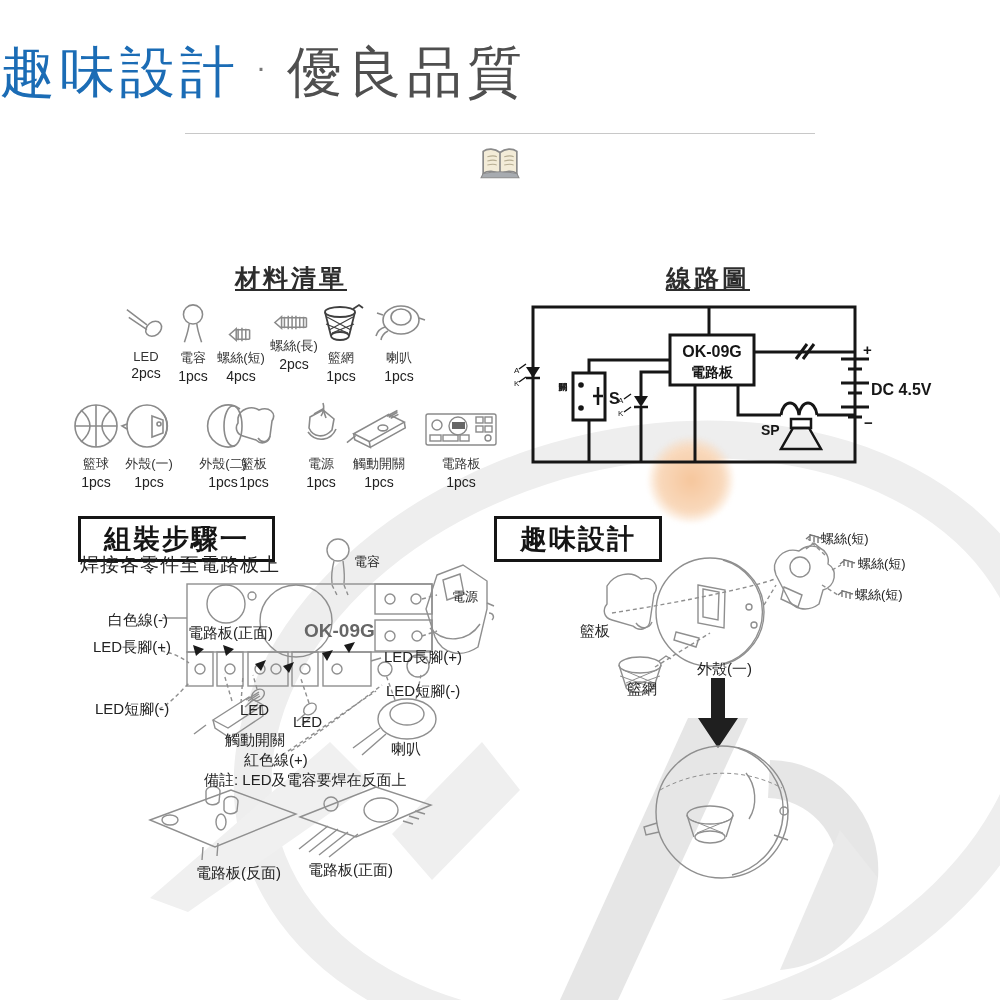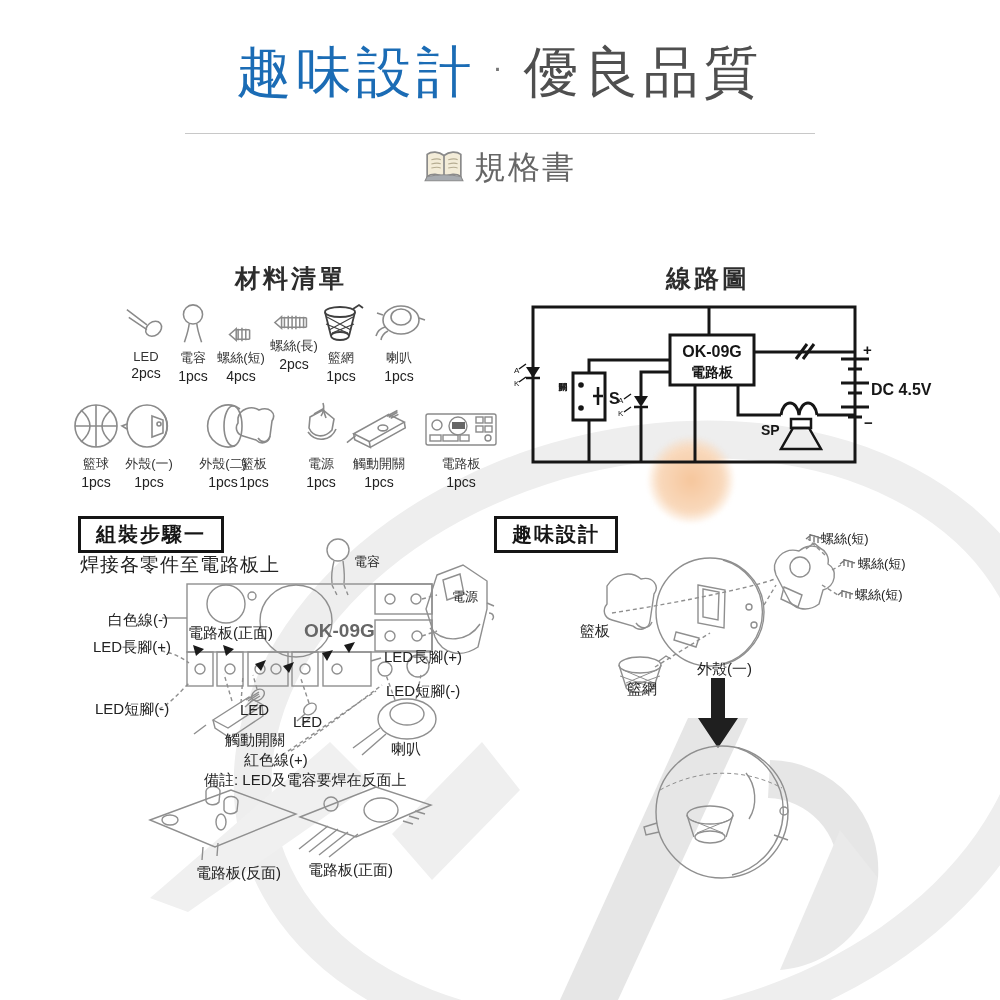--- a/index.html
+++ b/index.html
@@ -7,41 +7,41 @@
        font-family:"Liberation Sans","DejaVu Sans",sans-serif;color:#333;}
   .abs{position:absolute;}
   
   .wm{position:absolute;z-index:0;}
   .wm-ring{left:228px;top:428px;width:840px;height:620px;border:38px solid #eeeeee;
            border-radius:50%;transform:rotate(-14deg);box-sizing:border-box;}
   .wm-orange{left:648px;top:437px;width:86px;height:86px;border-radius:50%;
              background:radial-gradient(circle,#f6c69c 0%,#f9d9bc 52%,rgba(255,255,255,0) 74%);
              filter:blur(2px);}
   
-  .main-title{top:36px;left:0;width:1000px;text-align:center;font-size:55px;letter-spacing:5px;z-index:2;}
+  .main-title{top:36px;left:0;width:1000px;font-size:55px;letter-spacing:5px;z-index:2;}
   .t-blue{color:#1b6cb5;}
   .t-dot{color:#777;font-size:30px;vertical-align:14px;margin:0 16px;}
   .t-gray{color:#4f4f4f;}
   .divider{left:185px;top:133px;width:630px;height:1px;background:#c8c8c8;z-index:2;}
   .spec-row{top:146px;left:0;width:1000px;display:flex;justify-content:center;align-items:center;gap:10px;z-index:2;}
   .spec-text{font-size:32px;color:#666;letter-spacing:2px;}
   
-  .sec-title{font-size:25px;font-weight:bold;color:#2d2d2d;letter-spacing:3px;z-index:2;}
+  .sec-title{font-size:25px;font-weight:bold;color:#2d2d2d;letter-spacing:3px;z-index:2;text-decoration:underline;}
   
   .mat{position:absolute;width:70px;text-align:center;z-index:2;}
   .mat.wide{width:84px;}
   .mat .mic{height:46px;display:flex;align-items:flex-end;justify-content:center;}
   .mat.r2 .mic{height:52px;}
   .mat .nm{font-size:13px;color:#333;margin-top:3px;white-space:nowrap;}
   .mat .q{font-size:14px;color:#222;margin-top:1px;}
   
   .lbl{position:absolute;font-size:15px;color:#222;white-space:nowrap;z-index:3;}
   .lbl.sm{font-size:13px;}
-  .step-box{position:absolute;border:3px solid #151515;background:#fff;padding:2px 15px;
-            font-size:20px;font-weight:bold;color:#151515;letter-spacing:2px;z-index:3;}
+  .step-box{position:absolute;border:3px solid #151515;background:#fff;padding:2px 23px;
+            font-size:27px;font-weight:bold;color:#151515;letter-spacing:2px;z-index:3;}
   .step-sub{position:absolute;font-size:19px;color:#222;z-index:3;letter-spacing:1px;}
   .dsvg{position:absolute;z-index:2;}
   .dash{stroke-dasharray:4 3;}
 </style>
 </head>
 <body>
 
 <div class="wm wm-ring"></div>
 <div class="wm wm-orange"></div>
 <svg class="wm" style="left:0;top:0" width="1000" height="1000" viewBox="0 0 1000 1000">
@@ -58,21 +58,20 @@
 <div class="abs divider"></div>
 <div class="abs spec-row">
   <span>
     <svg width="40" height="34" viewBox="0 0 38 32">
       <path d="M19,6 C14,2 7,2 3,5 V26 C7,23 14,23 19,27 C24,23 31,23 35,26 V5 C31,2 24,2 19,6 Z" fill="#f3ecd8" stroke="#8a8a8a" stroke-width="1.6"></path>
       <path d="M19,6 V27" stroke="#8a8a8a" stroke-width="1.6" fill="none"></path>
       <path d="M7,10 c4,-1 7,-1 9,0 M7,14 c4,-1 7,-1 9,0 M7,18 c4,-1 7,-1 9,0 M23,10 c4,-1 7,-1 9,0 M23,14 c4,-1 7,-1 9,0 M23,18 c4,-1 7,-1 9,0" stroke="#b6ad92" stroke-width="1" fill="none"></path>
       <path d="M3,26 l-2,4 h36 l-2,-4 c-10,-2 -22,-2 -32,0 z" fill="#a7abb0" stroke="#8a8a8a" stroke-width="1"></path>
     </svg>
   </span>
-  <span class="spec-text">規格書</span>
 </div>
 
 <div class="abs sec-title" style="left:235px;top:262px">材料清單</div>
 <div class="abs sec-title" style="left:666px;top:262px">線路圖</div>
 
 <div class="mat" style="left:111px;top:300px">
   <div class="mic">
       <svg width="56" height="44" viewBox="0 0 56 46" fill="none" stroke="#8a8a8a" stroke-width="1.6">
     <path d="M8,8 L29,24 M10,16 L29,29"></path>
         <ellipse cx="36" cy="28" rx="9" ry="7" transform="rotate(-38 36 28)"></ellipse>

